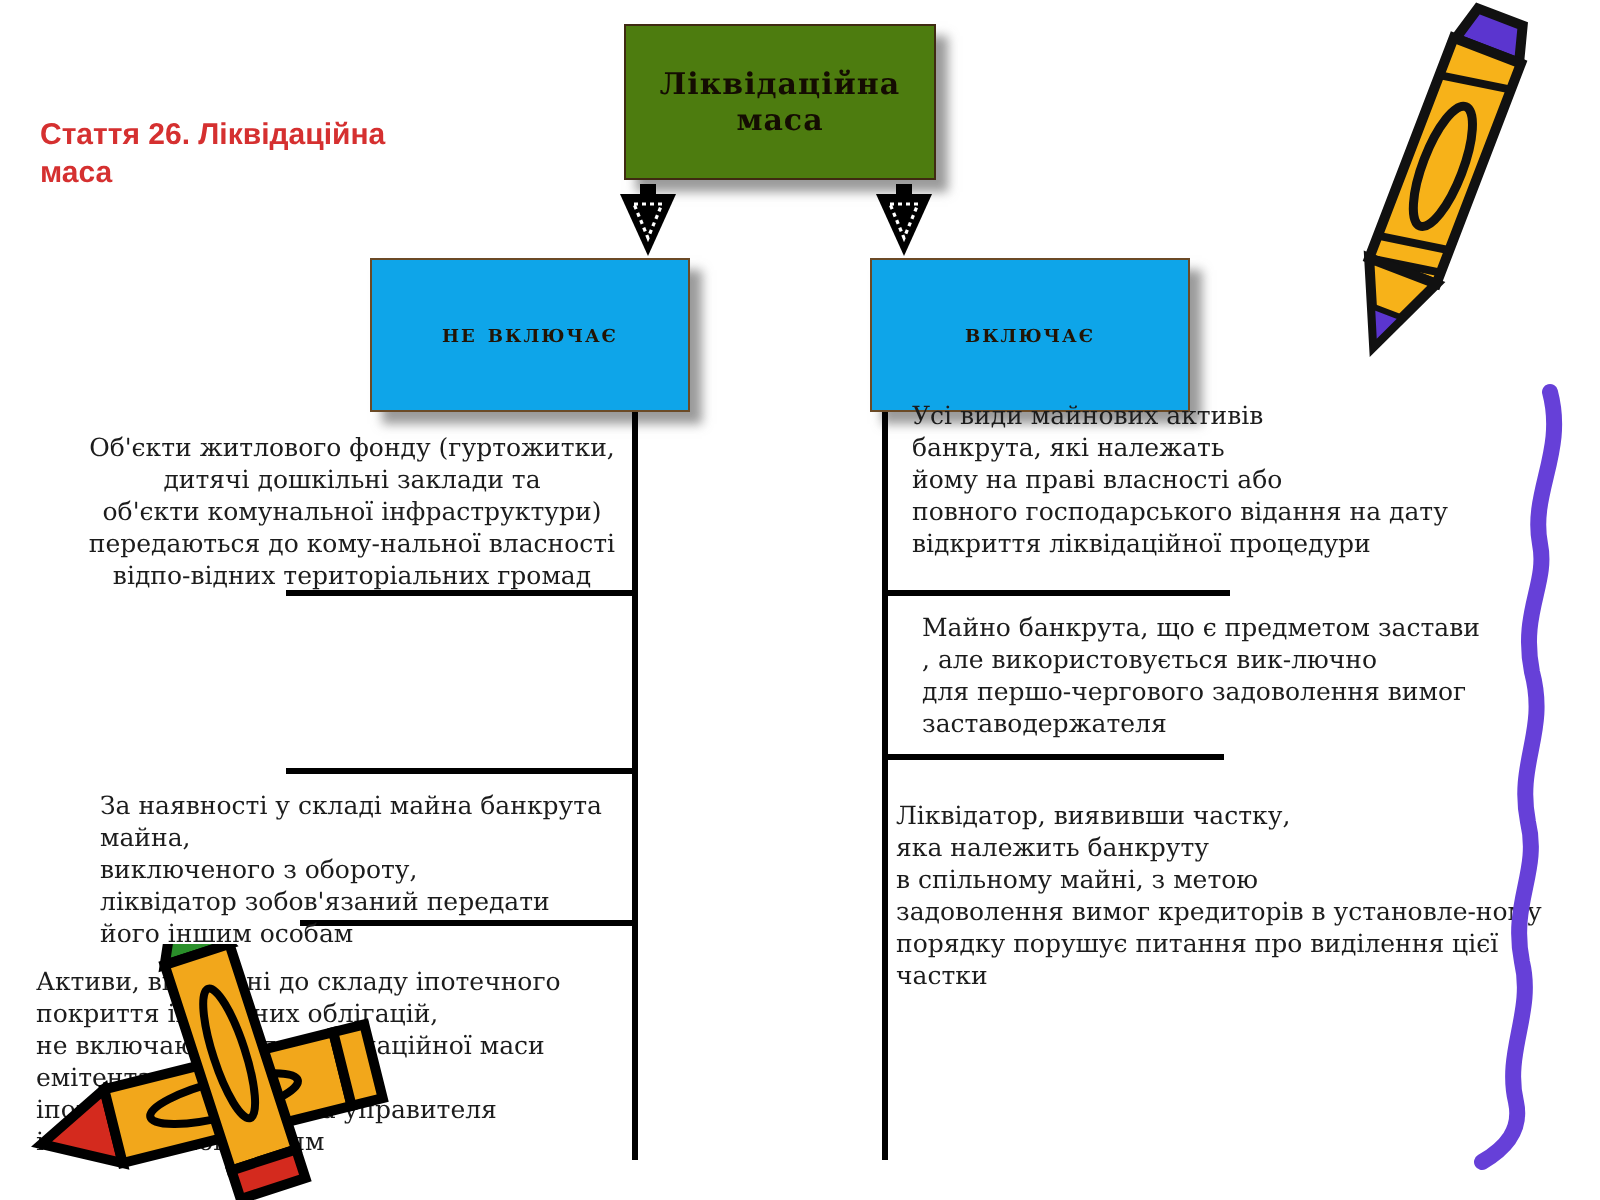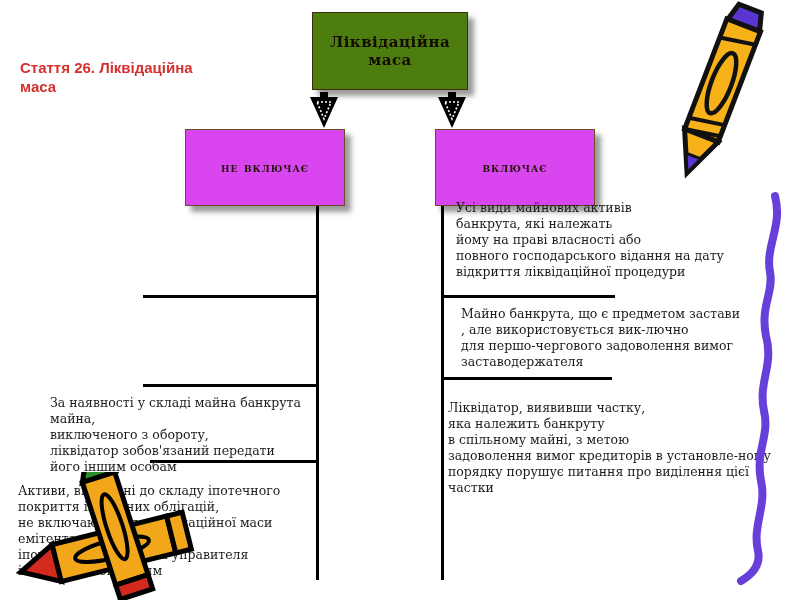--- a/index.html
+++ b/index.html
@@ -17,21 +17,21 @@
   .box{
     position:absolute;display:flex;align-items:center;justify-content:center;
     border:1px solid #3f2a12;box-shadow:6px 6px 5px rgba(130,130,130,.8);
     box-sizing:border-box;text-align:center;
   }
   .root-box{
     left:312px;top:12px;width:156px;height:78px;background:#4d7c0f;
     font-weight:bold;font-size:15px;color:#140c02;letter-spacing:.5px;
   }
   .branch-box{
-    width:160px;height:77px;background:#d946ef;border-color:#6b4a26;
+    width:160px;height:77px;background:#0ea5e9;border-color:#6b4a26;
     font-weight:bold;font-size:13px;color:#221405;
     font-variant:small-caps;letter-spacing:1px;
   }
   .branch-box.left{left:185px;top:129px;}
   .branch-box.right{left:423px;top:129px;margin-left:12px;}
   
   .line{position:absolute;background:#000;}
   
   .tblock{
     position:absolute;font-size:12.5px;line-height:16px;color:#1c1c1c;
@@ -70,20 +70,25 @@
   </div>
 
   <div class="line" style="left:316px;top:206px;width:3px;height:374px"></div>
   <div class="line" style="left:441px;top:206px;width:3px;height:374px"></div>
   <div class="line" style="left:143px;top:295px;width:176px;height:3px"></div>
   <div class="line" style="left:143px;top:384px;width:176px;height:3px"></div>
   <div class="line" style="left:150px;top:460px;width:169px;height:3px"></div>
   <div class="line" style="left:441px;top:295px;width:174px;height:3px"></div>
   <div class="line" style="left:441px;top:377px;width:171px;height:3px"></div>
 
+  <div class="tblock centered" style="left:35px;top:216px;width:282px">Об'єкти житлового фонду (гуртожитки,
+дитячі дошкільні заклади та
+об'єкти комунальної інфраструктури)
+передаються до кому-нальної власності
+відпо-відних територіальних громад</div>
   <div class="tblock" style="left:50px;top:395px;width:290px">За наявності у складі майна банкрута майна,
 виключеного з обороту,
 ліквідатор зобов'язаний передати
 його іншим особам</div>
   <div class="tblock" style="left:18px;top:483px;width:298px">Активи, включені до складу іпотечного
 покриття іпотечних облігацій,
 не включаються до ліквідаційної маси емітента
 іпотечних облігацій та управителя
 іпотечним покриттям</div>
 

